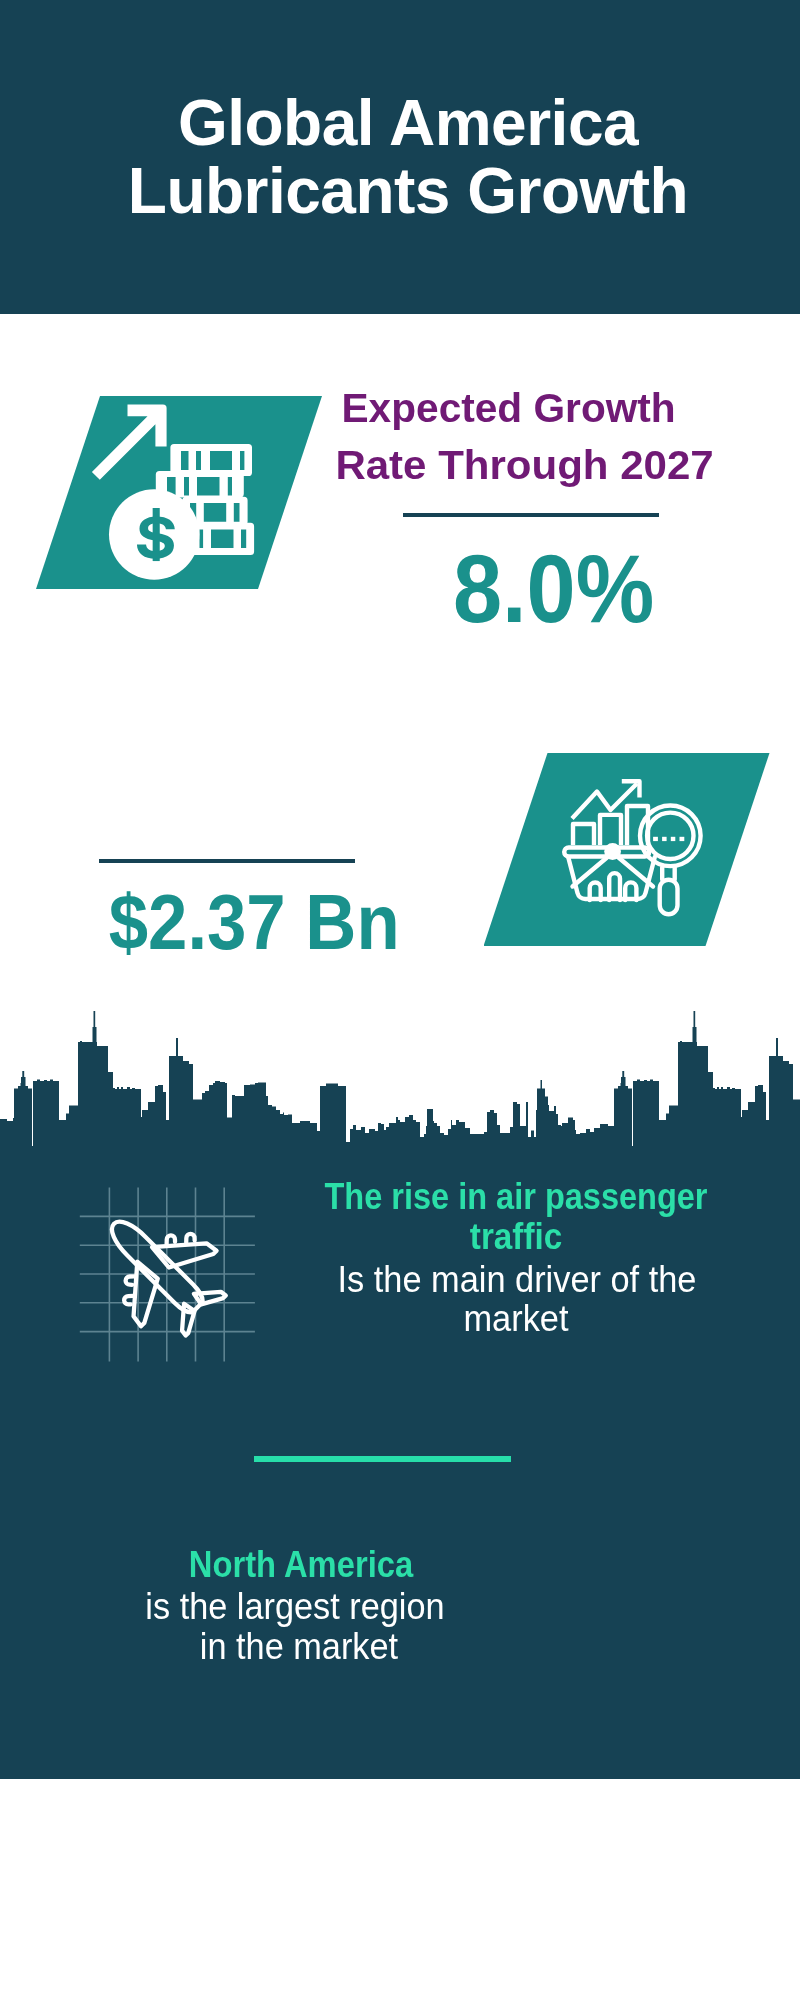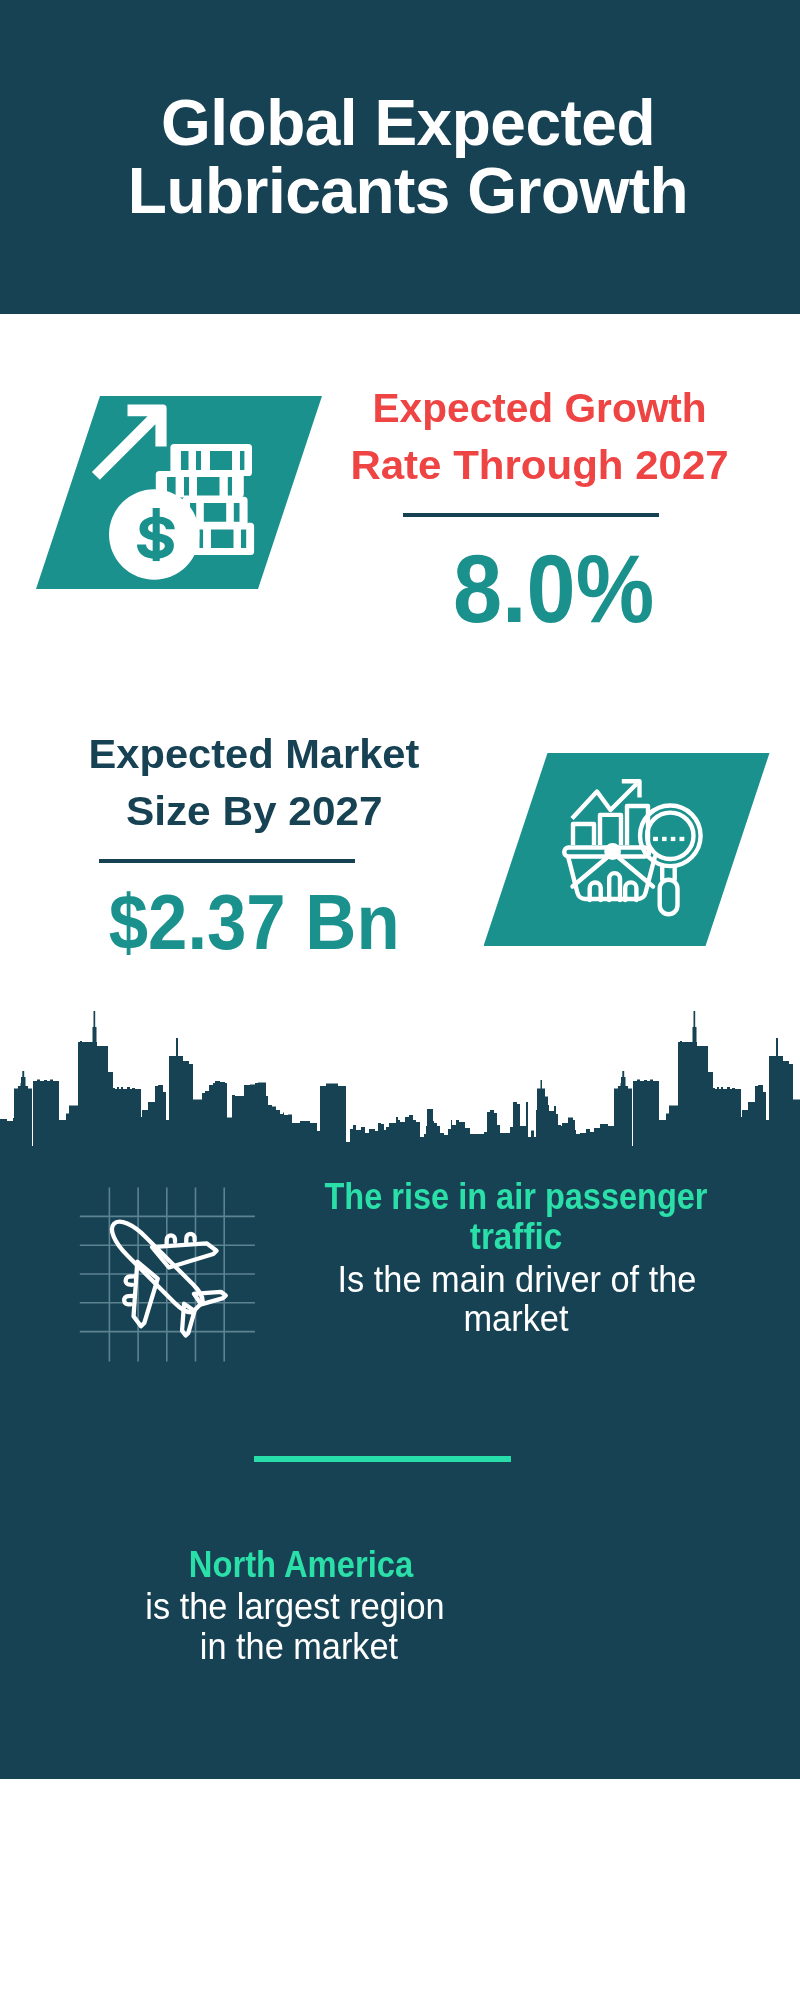--- a/index.html
+++ b/index.html
@@ -3,21 +3,21 @@
 <meta charset="utf-8">
 <style>
   html,body{margin:0;padding:0;}
   body{width:800px;height:2000px;background:#fff;font-family:"Liberation Sans",sans-serif;overflow:hidden;}
   .page{position:relative;width:800px;height:2000px;}
   .hdr{position:absolute;left:0;top:0;width:800px;height:314px;background:#164254;}
   .hdr h1{margin:0;position:absolute;left:8px;top:89px;width:800px;text-align:center;color:#fff;font-size:64px;font-weight:bold;line-height:68px;letter-spacing:-0.5px;}
   .para{position:absolute;background:#1a918c;}
   .s1-para{left:36px;top:396px;width:286px;height:193px;clip-path:polygon(64px 0, 286px 0, 222px 193px, 0 193px);}
   .s1-icon{position:absolute;left:88px;top:392px;}
-  .s1-txt{position:absolute;left:340px;top:380px;width:400px;text-align:center;color:#ef4444;font-size:41px;font-weight:bold;line-height:57px;}
+  .s1-txt{position:absolute;left:340px;top:380px;width:400px;text-align:left;color:#701a75;font-size:41px;font-weight:bold;line-height:57px;}
   .s1-txt .tl1{display:inline-block;transform:scaleX(0.991);}
   .s1-txt .tl2{display:inline-block;transform:scaleX(1.025);}
   .s1-rule{position:absolute;left:403px;top:513px;width:256px;height:4px;background:#164254;}
   .dark{position:absolute;left:0;top:1146px;width:800px;height:633px;background:#164254;}
   .skyline{position:absolute;left:0;top:1010px;width:800px;height:140px;}
   .plane-grid{position:absolute;left:70px;top:1180px;}
   .fact1{position:absolute;left:0;top:0;width:800px;}
   .ln{position:absolute;text-align:center;white-space:pre;width:800px;}
   .hl{color:#2bdfa8;font-size:36px;font-weight:bold;}
   .sub{color:#ffffff;font-size:36.5px;font-weight:normal;}
@@ -37,21 +37,21 @@
   .s2-txt .tl2{display:inline-block;transform:scaleX(1.033);}
   .s2-rule{position:absolute;left:99px;top:859px;width:256px;height:4px;background:#164254;}
   .s2-val{position:absolute;left:53px;top:886px;width:395px;text-align:center;color:#1a918c;font-size:77.4px;font-weight:bold;line-height:73px;transform:scaleX(0.914);transform-origin:252px 50%;margin-left:-1px;}
   .s1-val{position:absolute;left:356px;top:540px;width:395px;text-align:center;color:#1a918c;font-size:97px;font-weight:bold;line-height:97px;transform:scaleX(0.91);transform-origin:553.5px 50%;margin-left:-32px;}
 </style>
 </head>
 <body>
 
 <div class="page">
   <div class="hdr">
-    <h1><span>Global Expected</span><br><span>Lubricants Growth</span></h1>
+    <h1><span>Global America</span><br><span>Lubricants Growth</span></h1>
   </div>
 
   <div class="para s1-para"></div>
   <svg class="s1-icon" width="180" height="200" viewBox="88 392 180 200">
     <defs>
       <clipPath id="s1clip">
           <path d="M100 396 H322 L258 589 H36 Z"></path>
         </clipPath>
     </defs>
     <g fill="#ffffff" clip-path="url(#s1clip)">
@@ -111,21 +111,20 @@
       <rect x="659.7" y="879.7" width="17.8" height="34.5" rx="8.9"></rect>
     </g>
     <g fill="#ffffff" stroke="none">
       <circle cx="612.6" cy="851.5" r="8.4"></circle>
       <rect x="653.1" y="836.8" width="4.8" height="4.3"></rect>
       <rect x="662.1" y="836.8" width="4.5" height="4.3"></rect>
       <rect x="670.8" y="836.8" width="4.5" height="4.3"></rect>
       <rect x="679.5" y="836.8" width="4.8" height="4.3"></rect>
     </g>
   </svg>
-  <div class="s2-txt"><span class="tl1">Expected Market</span><br><span class="tl2">Size By 2027</span></div>
   <div class="s2-rule"></div>
   <div class="s2-val">$2.37 Bn</div>
 
   <div class="dark"></div>
   <svg class="plane-grid" width="200" height="200" viewBox="70 1180 200 200">
     <g stroke="#5d8391" stroke-width="1.6" fill="none">
       <path d="M109.4 1187.6 V1361.6 M138.1 1187.6 V1361.6 M166.8 1187.6 V1361.6 M195.5 1187.6 V1361.6 M224.2 1187.6 V1361.6"></path>
       <path d="M79.8 1216.4 H254.9 M79.8 1245.2 H254.9 M79.8 1274 H254.9 M79.8 1302.8 H254.9 M79.8 1331.6 H254.9"></path>
     </g>
     <g transform="translate(12.25,15) rotate(-45 157 1264) translate(157,1264) scale(0.93) translate(-157,-1264)" stroke="#ffffff" stroke-width="4.6" fill="none" stroke-linejoin="round" stroke-linecap="round">

